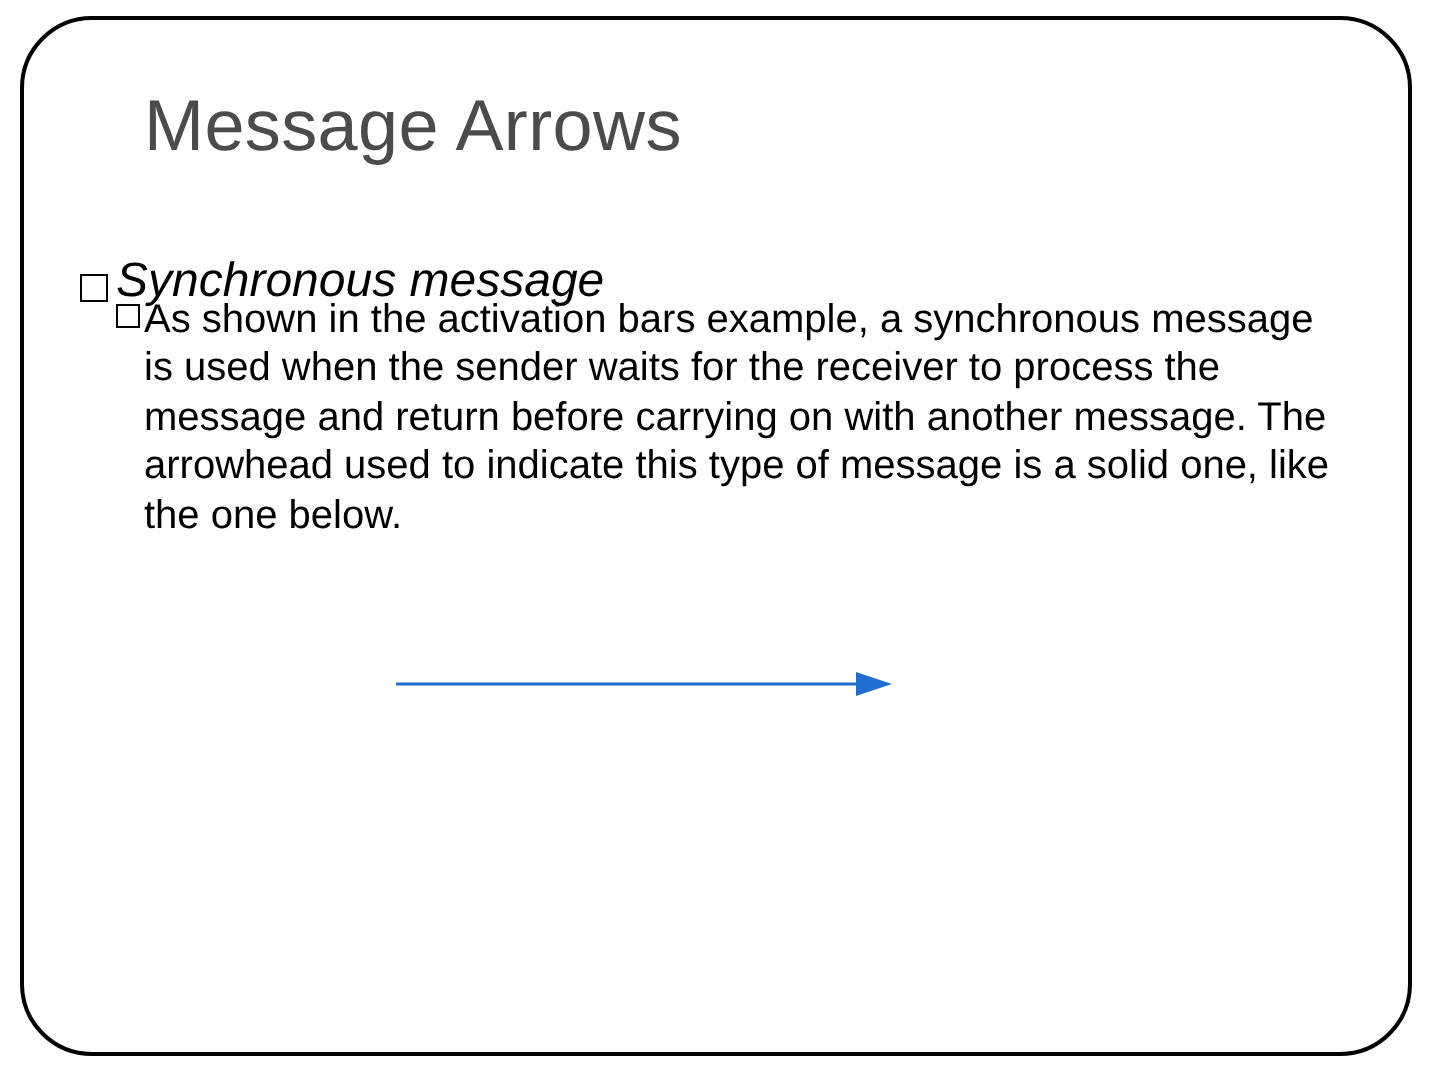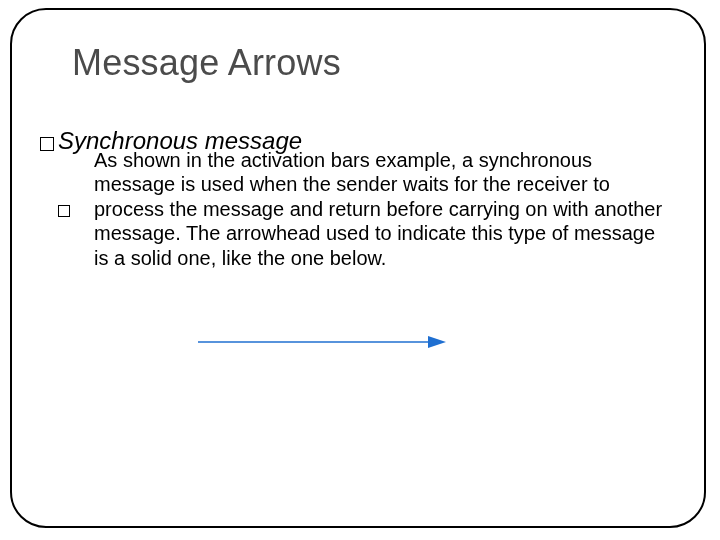--- a/index.html
+++ b/index.html
@@ -52,22 +52,21 @@
     font-style: italic;
     color: #000;
     line-height: 1.0;
   }
   .bullet-row-2 {
     position: absolute;
     left: 58px;
     top: 148px;
     width: 608px;
     display: flex;
-    align-items: center;
-    gap: 22px;
+    align-items: flex-start;
   }
   .square-bullet-sm {
     width: 12px;
     height: 12px;
     border: 1.4px solid #000;
     box-sizing: border-box;
     margin-top: 4px;
     margin-right: 2px;
     flex: none;
   }

